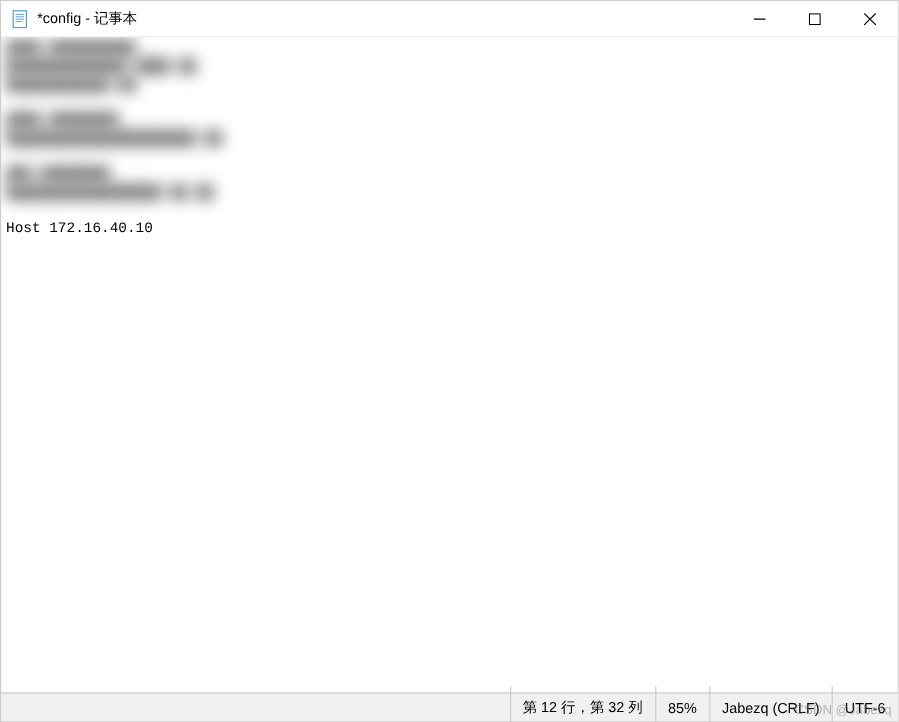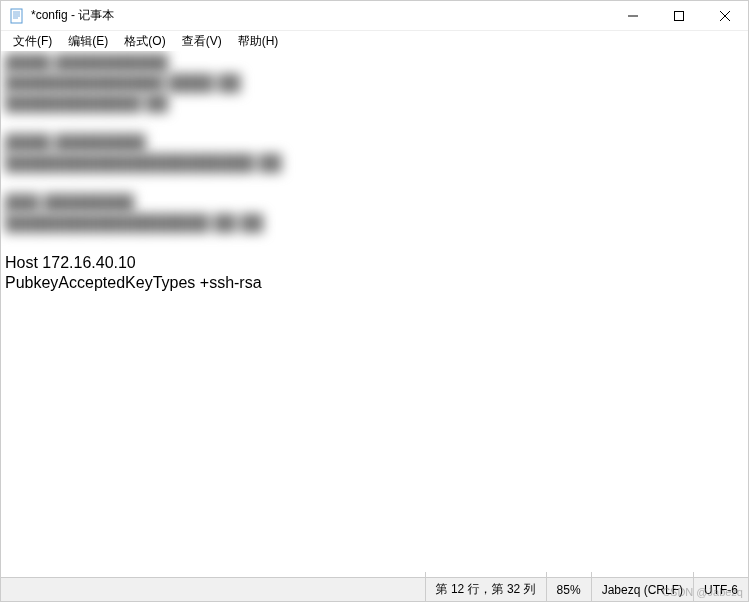--- a/index.html
+++ b/index.html
@@ -61,22 +61,22 @@
       padding: 0 4px;
       font-size: 12px;
     }
     .menu-item {
       padding: 1px 8px;
       cursor: default;
     }
     .editor {
       flex: 1;
       padding: 2px 4px;
-      font-size: 16px;
-      font-family: Liberation Sans, sans-serif;
+      font-size: 12px;
+      font-family: Liberation Mono, monospace;
       color: #000;
       line-height: 1.25;
       overflow: auto;
       position: relative;
     }
     .blur-block {
       filter: blur(6px);
       color: #777;
       user-select: none;
     }
@@ -141,41 +141,33 @@
       </div>
       <div class="win-btn close">
         <svg width="10" height="10" viewBox="0 0 10 10">
             <line x1="0" y1="0" x2="10" y2="10" stroke="#000" stroke-width="1"></line>
             <line x1="10" y1="0" x2="0" y2="10" stroke="#000" stroke-width="1"></line>
           </svg>
       </div>
     </div>
   </div>
 
-  <div class="menubar">
-    <div class="menu-item">文件(F)</div>
-    <div class="menu-item">编辑(E)</div>
-    <div class="menu-item">格式(O)</div>
-    <div class="menu-item">查看(V)</div>
-    <div class="menu-item">帮助(H)</div>
-  </div>
 
   <div class="editor">
     <div class="blur-block">████  ██████████</div>
     <div class="blur-block">  ██████████████  ████ ██</div>
     <div class="blur-block">  ████████████  ██</div>
     <div>&nbsp;</div>
     <div class="blur-block">████  ████████</div>
     <div class="blur-block">  ██████████████████████  ██</div>
     <div>&nbsp;</div>
     <div class="blur-block">███  ████████</div>
     <div class="blur-block">  ██████████████████   ██ ██</div>
     <div>&nbsp;</div>
     <div class="clear-line">Host 172.16.40.10</div>
-    <div class="clear-line">PubkeyAcceptedKeyTypes +ssh-rsa</div>
   </div>
 
   <div class="statusbar">
     <div class="status-cell status-spacer"></div>
     <div class="status-cell">第 12 行，第 32 列</div>
     <div class="status-cell">85%</div>
     <div class="status-cell">Jabezq (CRLF)</div>
     <div class="status-cell">UTF-6</div>
   </div>
 </div>

